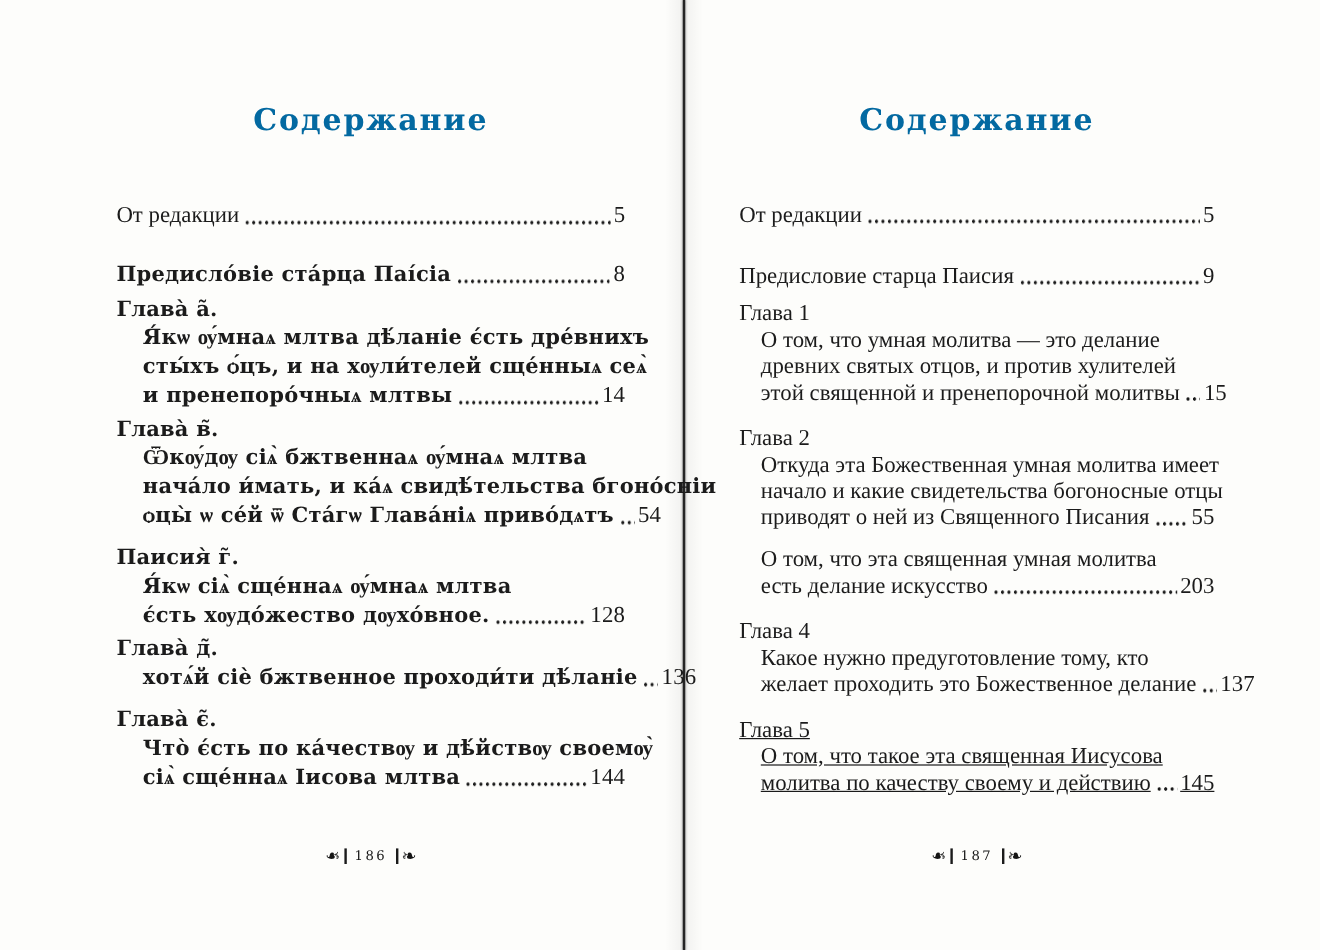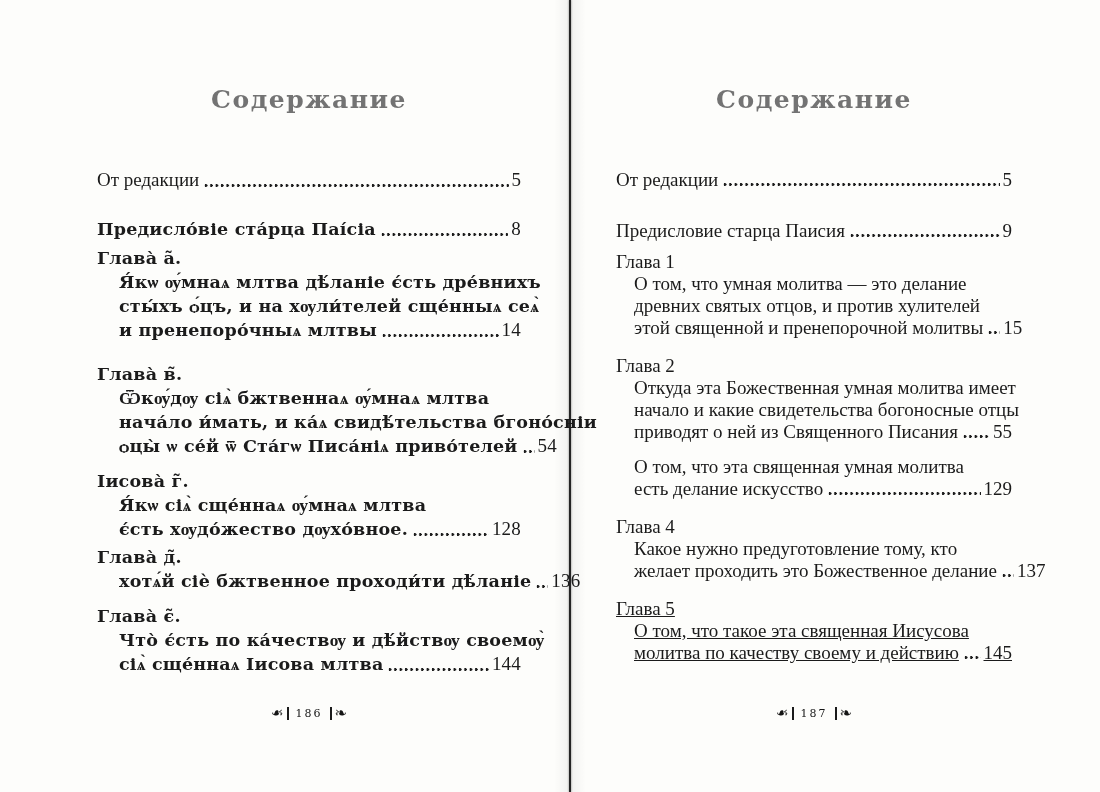--- a/index.html
+++ b/index.html
@@ -16,21 +16,21 @@
   .gutter-line {
     position:absolute; left:569px; top:0; width:2px; height:792px;
     background:#242424; box-shadow:0 0 2px rgba(0,0,0,0.45);
   }
   .page { position:absolute; top:84px; }
   .page-left  { left:97px;  width:424px; }
   .page-right { left:616px; width:396px; }
 
   .title {
     text-align:center; font-family:"DejaVu Serif", serif; font-weight:700;
-    font-size:25px; line-height:32px; letter-spacing:1.5px; color:#737373;
+    font-size:25px; line-height:32px; letter-spacing:1.5px; color:#0369a1;
   }
 
   .mod  { font-family:"Liberation Serif", serif; font-weight:400; font-size:19px; }
   .slav { font-family:"DejaVu Serif", serif;  font-weight:700; font-size:17.5px; letter-spacing:0.2px; }
 
   .page-left  .row, .page-left  .chapter { line-height:24px; }
   .page-right .row, .page-right .chapter { line-height:22px; }
 
   .row { display:flex; align-items:baseline; }
   .label { white-space:nowrap; }
@@ -86,33 +86,33 @@
       <div class="ch-head">Глава̀ а̃.</div>
       <div class="ch-line">Я́кѡ ѹ́мнаѧ млтва дѣ́ланіе є́сть дре́внихъ</div>
       <div class="ch-line">сты́хъ ѻ́цъ, и на хѹли́телей сще́нныѧ сеѧ̀</div>
       <div class="ch-line tail">
         <span class="label">и пренепоро́чныѧ млтвы</span>
         <span class="dots"></span>
         <span class="pg">14</span>
       </div>
     </div>
 
-    <div class="chapter slav" style="margin-top:20px;">
+    <div class="chapter slav" style="margin-top:4px;">
       <div class="ch-head">Глава̀ в̃.</div>
       <div class="ch-line">Ѿкѹ́дѹ сіѧ̀ бжтвеннаѧ ѹ́мнаѧ млтва</div>
       <div class="ch-line">нача́ло и́мать, и ка́ѧ свидѣ́тельства бгоно́сніи</div>
       <div class="ch-line tail">
-        <span class="label">ѻцы̀ ѡ се́й ѿ Ста́гѡ Писа́ніѧ приво́телей</span>
+        <span class="label">ѻцы̀ ѡ се́й ѿ Ста́гѡ Глава́ніѧ приво́дѧтъ</span>
         <span class="dots"></span>
         <span class="pg">54</span>
       </div>
     </div>
 
     <div class="chapter slav" style="margin-top:11px;">
-      <div class="ch-head">Іисова̀ г̃.</div>
+      <div class="ch-head">Паисия̀ г̃.</div>
       <div class="ch-line">Я́кѡ сіѧ̀ сще́ннаѧ ѹ́мнаѧ млтва</div>
       <div class="ch-line tail">
         <span class="label">є́сть хѹдо́жество дѹхо́вное.</span>
         <span class="dots"></span>
         <span class="pg">128</span>
       </div>
     </div>
 
     <div class="chapter slav" style="margin-top:4px;">
       <div class="ch-head">Глава̀ д̃.</div>
@@ -177,21 +177,21 @@
         <span class="dots"></span>
         <span class="pg">55</span>
       </div>
     </div>
 
     <div class="chapter mod" style="margin-top:13px;">
       <div class="ch-line">О том, что эта священная умная молитва</div>
       <div class="ch-line tail">
         <span class="label">есть делание искусство</span>
         <span class="dots"></span>
-        <span class="pg">129</span>
+        <span class="pg">203</span>
       </div>
     </div>
 
     <div class="chapter mod" style="margin-top:16px;">
       <div class="ch-head">Глава 4</div>
       <div class="ch-line">Какое нужно предуготовление тому, кто</div>
       <div class="ch-line tail">
         <span class="label">желает проходить это Божественное делание</span>
         <span class="dots"></span>
         <span class="pg">137</span>

